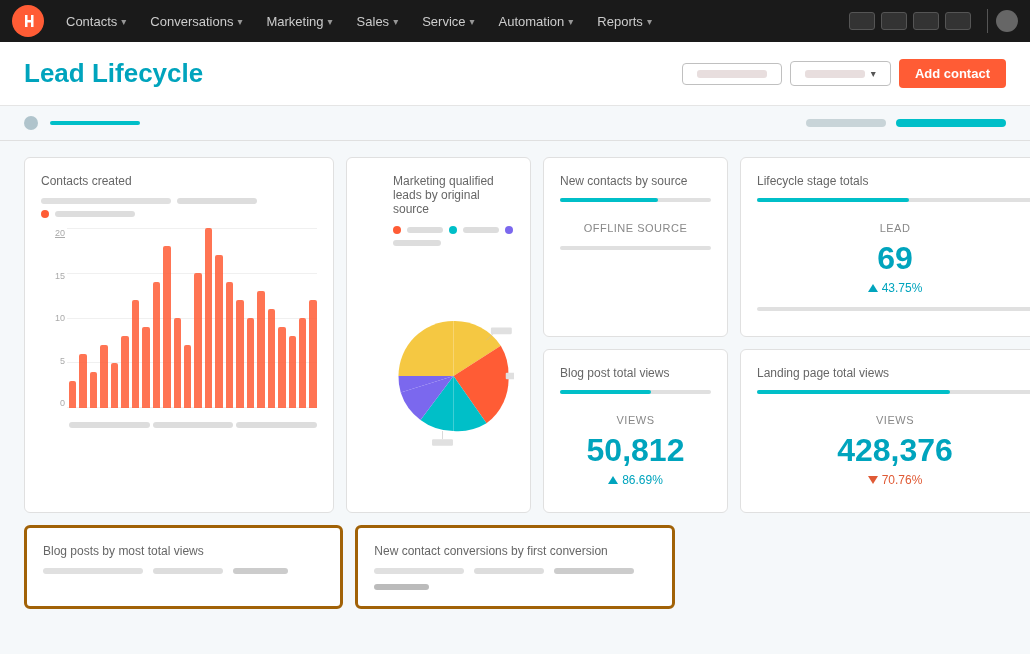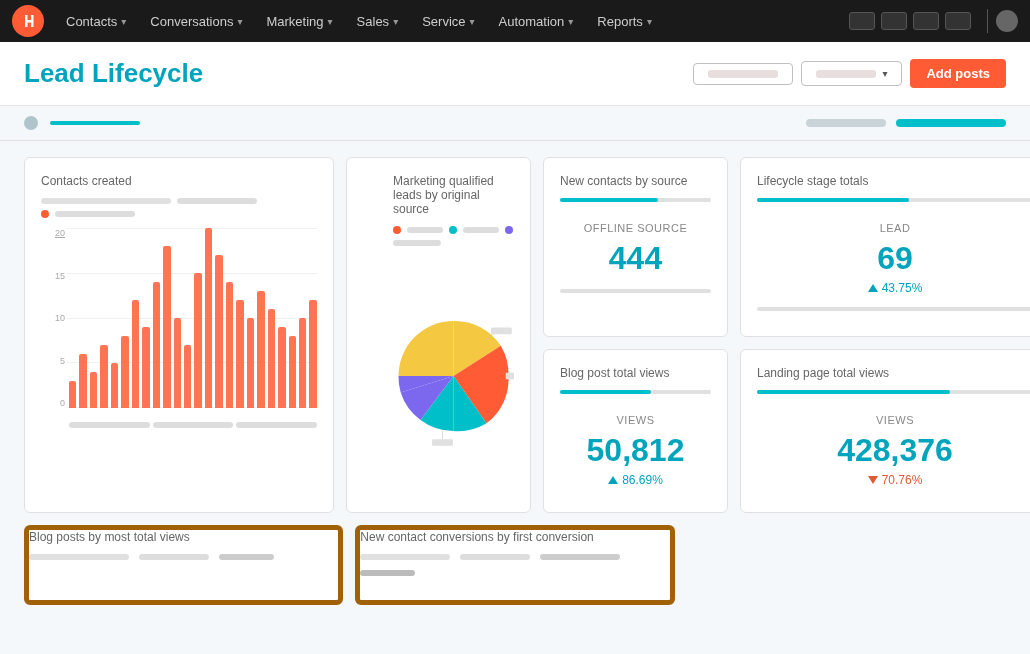--- a/index.html
+++ b/index.html
@@ -195,21 +195,22 @@
     }
     .metric-change .arrow-down {
       width: 0; height: 0;
       border-left: 5px solid transparent;
       border-right: 5px solid transparent;
       border-top: 8px solid #e05a35;
     }
     .bottom-card {
       background: #fff;
       border-radius: 6px;
-      border: 5px solid #a16207;
+      border: 3px solid #a16207;
+      padding: 16px;
       min-height: 80px;
     }
     .bottom-card-title {
       font-size: 12px;
       color: #666;
       margin-bottom: 10px;
     }
   </style>
 </head>
 <body>
@@ -263,21 +264,21 @@
 <div class="page-header">
   <h1 class="page-title">Lead Lifecycle</h1>
   <div class="header-actions">
     <button class="btn-outline">
       <span style="display:inline-block;width:70px;height:8px;background:#e8dede;border-radius:3px;"></span>
     </button>
     <button class="btn-outline">
       <span style="display:inline-block;width:60px;height:8px;background:#e8dede;border-radius:3px;"></span>
       <span class="chevron">▾</span>
     </button>
-    <button class="btn-primary">Add posts</button>
+    <button class="btn-primary">Add contact</button>
   </div>
 </div>
 
 <div class="toolbar">
   <div class="toolbar-dot"></div>
   <div class="toolbar-tab"></div>
   <div class="toolbar-spacer"></div>
   <div class="toolbar-right">
     <div class="toolbar-pill"></div>
     <div class="toolbar-pill-active"></div>
@@ -363,21 +364,20 @@
         </div>
       </div>
     </div>
 
     <div class="card">
       <div class="card-title">New contacts by source</div>
       <div style="height:4px;border-radius:2px;background:#e0e0e0;margin-bottom:20px;">
         <div style="width:65%;height:100%;background:#00bfc8;border-radius:2px;"></div>
       </div>
       <div class="metric-label" style="margin-top:20px;">OFFLINE SOURCE</div>
-      <div class="metric-value">444</div>
       <div style="height:4px;border-radius:2px;background:#e0e0e0;margin-top:12px;"></div>
     </div>
 
     <div class="card">
       <div class="card-title">Lifecycle stage totals</div>
       <div style="height:4px;border-radius:2px;background:#e0e0e0;margin-bottom:20px;">
         <div style="width:55%;height:100%;background:#00bfc8;border-radius:2px;"></div>
       </div>
       <div class="metric-label" style="margin-top:20px;">LEAD</div>
       <div class="metric-value">69</div>

